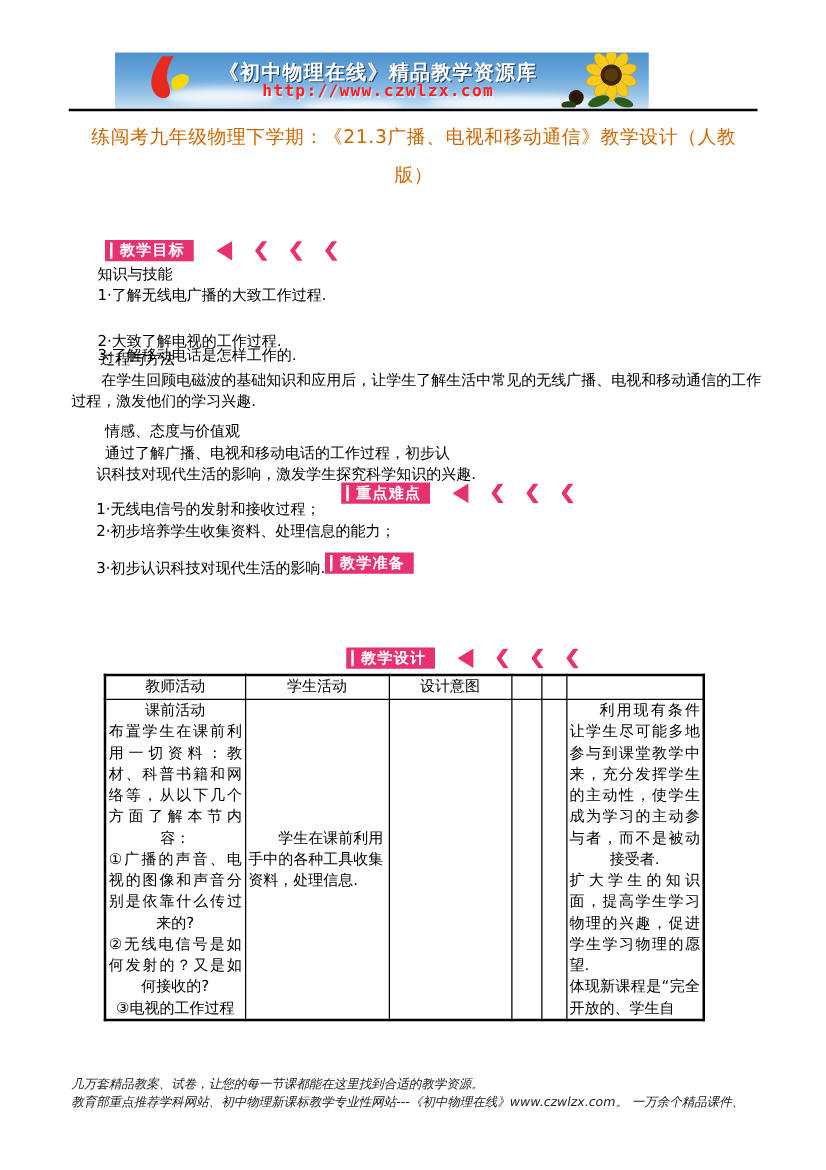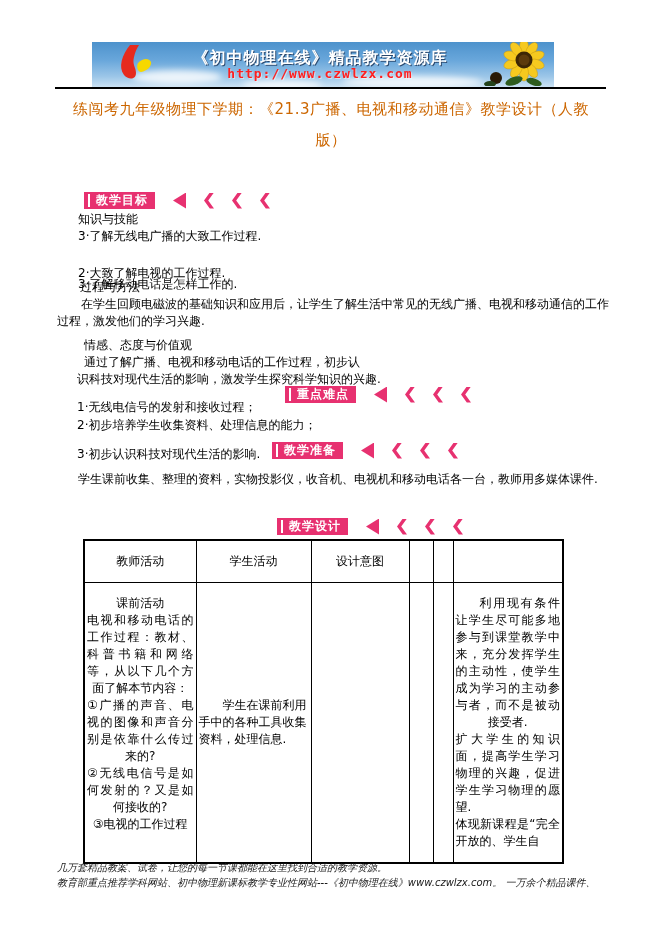--- a/index.html
+++ b/index.html
@@ -5,21 +5,21 @@
   :root{
     --pink:#e73170;
     --title-orange:#cc6600;
     --url-red:#ff1f1f;
   }
   *{box-sizing:border-box;}
   body{margin:0;background:#ffffff;font-family:"DejaVu Sans",sans-serif;}
   .page{position:relative;width:661px;height:936px;background:#fff;overflow:hidden;color:#000;}
 
   
-  .hdr{position:absolute;left:92px;top:42px;width:462px;height:46px;overflow:hidden;
+  .hdr{position:absolute;left:92px;top:42px;width:427px;height:46px;overflow:hidden;
        background:linear-gradient(180deg,#4d92cc 0%,#69a7db 40%,#9cc6e8 75%,#cfe4f4 100%);
        display:flex;align-items:center;}
   .cloud{position:absolute;background:rgba(255,255,255,.8);border-radius:50%;filter:blur(3px);}
   .cloud.c1{left:40px;top:28px;width:90px;height:14px;}
   .cloud.c2{left:250px;top:34px;width:140px;height:12px;}
   .cloud.c3{left:150px;top:38px;width:80px;height:10px;}
   .hdr-logo{margin-left:22px;flex:0 0 auto;position:relative;z-index:2;}
   .hdr-text{flex:1;text-align:center;position:relative;z-index:2;line-height:1.1;}
   .hdr-title{font-size:16px;font-weight:bold;color:#fff;letter-spacing:1px;
              text-shadow:1px 1px 0 rgba(30,55,90,.85);}
@@ -45,21 +45,21 @@
   .sb-chev{width:10px;height:16px;background:var(--pink);
            clip-path:polygon(100% 0,58% 0,0 50%,58% 100%,100% 100%,42% 50%);}
 
   
   .ln{position:absolute;font-size:12px;line-height:17px;white-space:nowrap;color:#000;}
 
   
   .design-table{position:absolute;left:83px;top:539px;width:479px;
                 border-collapse:collapse;table-layout:fixed;
                 font-size:12px;line-height:17px;border:2px solid #000;}
-  .design-table th,.design-table td{border:1px solid #000;padding:12px 2px;overflow:hidden;}
+  .design-table th,.design-table td{border:1px solid #000;padding:0 2px;overflow:hidden;}
   .design-table th{height:19px;font-weight:normal;text-align:center;}
   .design-table td{height:243px;vertical-align:top;}
   .design-table p{margin:0;}
   .cell-title{text-align:center;}
   .jc{text-align:justify;text-align-last:center;}
   .c2{vertical-align:middle !important;}
   .c2 p{text-indent:2em;text-align:left;}
   .c6 p{text-align:justify;}
   .c6 .ind{text-indent:2em;text-align-last:center;}
 
@@ -119,51 +119,50 @@
 
   <div class="sec-banner" style="left:84px;top:192px;">
     <span class="sb-box">教学目标</span>
     <span class="sb-tri"></span>
     <span class="sb-chev"></span>
     <span class="sb-chev"></span>
     <span class="sb-chev"></span>
   </div>
 
   <div class="ln" style="left:78px;top:211px;">知识与技能</div>
-  <div class="ln" style="left:78px;top:228px;">3·了解无线电广播的大致工作过程.</div>
+  <div class="ln" style="left:78px;top:228px;">1·了解无线电广播的大致工作过程.</div>
   <div class="ln" style="left:78px;top:245px;margin-top:20px;">2·大致了解电视的工作过程.</div>
   <div class="ln" style="left:78px;top:276px;">3·了解移动电话是怎样工作的.</div>
   <div class="ln" style="left:80px;top:279px;">过程与方法</div>
   <div class="ln" style="left:81px;top:296px;">在学生回顾电磁波的基础知识和应用后，让学生了解生活中常见的无线广播、电视和移动通信的工作</div>
   <div class="ln" style="left:57px;top:313px;">过程，激发他们的学习兴趣.</div>
   <div class="ln" style="left:84px;top:337px;">情感、态度与价值观</div>
   <div class="ln" style="left:77px;top:371px;">识科技对现代生活的影响，激发学生探究科学知识的兴趣.</div>
   <div class="ln" style="left:84px;top:354px;">通过了解广播、电视和移动电话的工作过程，初步认</div>
 
-  <div class="sec-banner" style="left:285px;top:386px;">
+  <div class="sec-banner" style="left:273px;top:386px;">
     <span class="sb-box">重点难点</span>
     <span class="sb-tri"></span>
     <span class="sb-chev"></span>
     <span class="sb-chev"></span>
     <span class="sb-chev"></span>
   </div>
 
   <div class="ln" style="left:77px;top:399px;">1·无线电信号的发射和接收过程；</div>
   <div class="ln" style="left:77px;top:417px;">2·初步培养学生收集资料、处理信息的能力；</div>
   <div class="ln" style="left:77px;top:446px;">3·初步认识科技对现代生活的影响.</div>
 
-  <div class="sec-banner" style="left:272px;top:442px;">
+  <div class="sec-banner" style="left:260px;top:442px;flex-direction:column;">
     <span class="sb-box">教学准备</span>
     <span class="sb-tri"></span>
     <span class="sb-chev"></span>
     <span class="sb-chev"></span>
     <span class="sb-chev"></span>
   </div>
 
-  <div class="ln" style="left:78px;top:471px;">学生课前收集、整理的资料，实物投影仪，收音机、电视机和移动电话各一台，教师用多媒体课件.</div>
 
   <div class="sec-banner" style="left:277px;top:518px;">
     <span class="sb-box">教学设计</span>
     <span class="sb-tri"></span>
     <span class="sb-chev"></span>
     <span class="sb-chev"></span>
     <span class="sb-chev"></span>
   </div>
 
   <table class="design-table">
@@ -180,21 +179,21 @@
       <th>教师活动</th>
       <th>学生活动</th>
       <th>设计意图</th>
       <th></th>
       <th></th>
       <th></th>
     </tr>
     <tr>
       <td class="c1">
         <div class="cell-title">课前活动</div>
-        <p class="jc">电视和移动电话的工作过程：教材、科普书籍和网络等，从以下几个方面了解本节内容：</p>
+        <p class="jc">布置学生在课前利用一切资料：教材、科普书籍和网络等，从以下几个方面了解本节内容：</p>
         <p class="jc">①广播的声音、电视的图像和声音分别是依靠什么传过来的?</p>
         <p class="jc">②无线电信号是如何发射的？又是如何接收的?</p>
         <p class="jc">③电视的工作过程</p>
       </td>
       <td class="c2">
         <p>学生在课前利用手中的各种工具收集资料，处理信息.</p>
       </td>
       <td></td>
       <td></td>
       <td></td>

